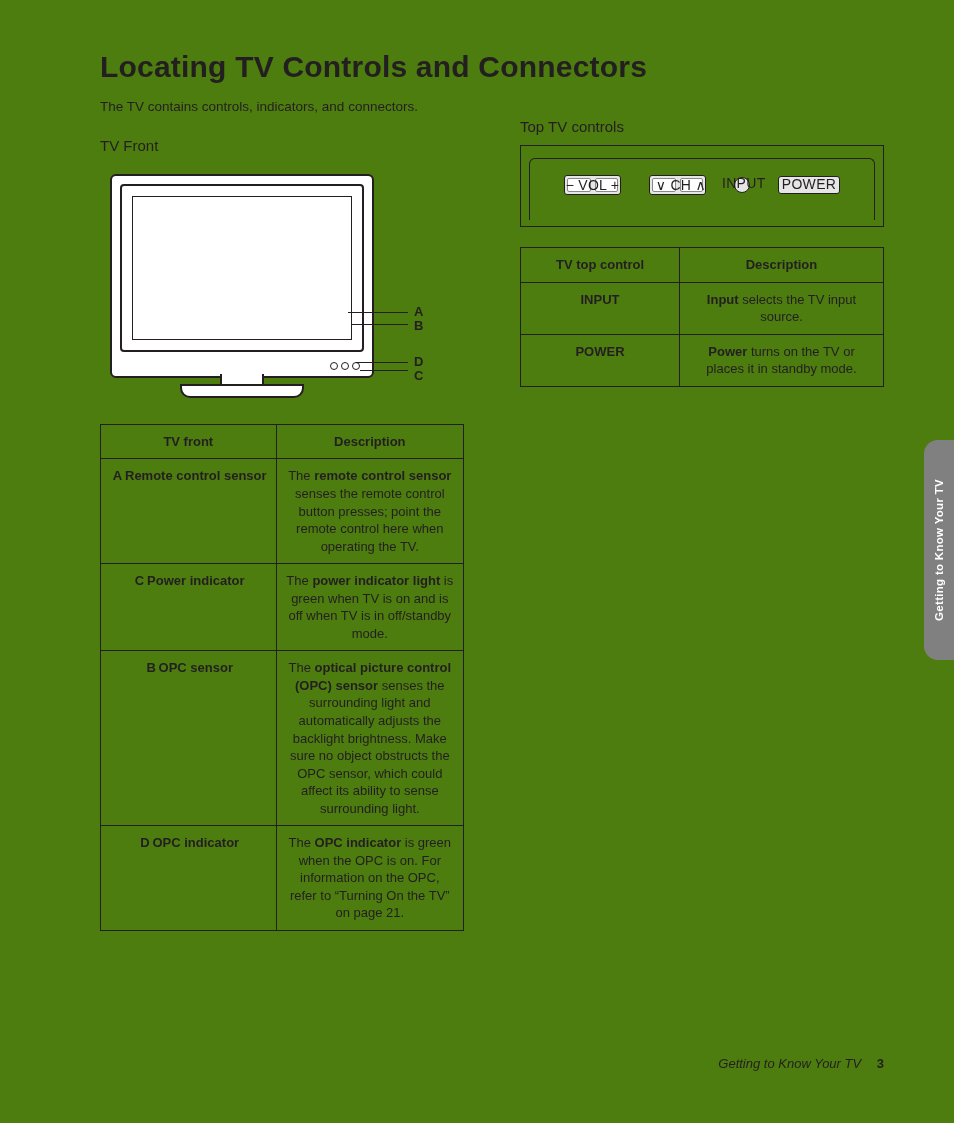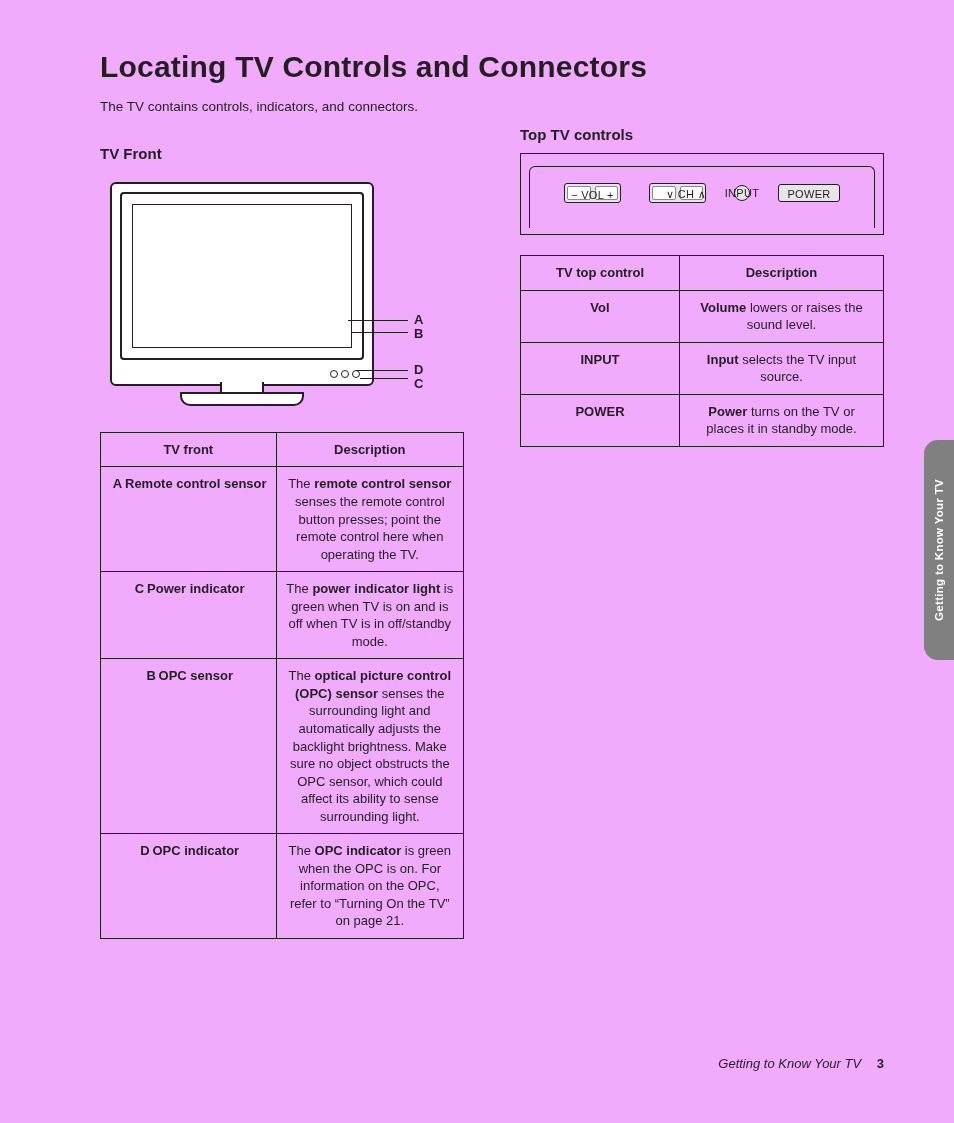--- a/index.html
+++ b/index.html
@@ -1,21 +1,21 @@
 <!DOCTYPE html>
 <html><head>
 <meta charset="utf-8">
 <style>
   html,body{margin:0;padding:0;background:#fff;}
-  .page{position:relative;width:954px;height:1123px;background:#f0abfc;font-family:"Futura","Century Gothic","Avant Garde",Helvetica,Arial,sans-serif;color:#231f20;box-sizing:border-box;padding:50px 70px 36px 100px;}
+  .page{position:relative;width:954px;height:1123px;background:#4d7c0f;font-family:"Futura","Century Gothic","Avant Garde",Helvetica,Arial,sans-serif;color:#231f20;box-sizing:border-box;padding:50px 70px 36px 100px;}
   h1{font-size:30px;font-weight:700;margin:0 0 14px 0;letter-spacing:.2px;}
   .intro p{font-size:13.5px;line-height:1.4;margin:0 0 12px 0;font-weight:400;max-width:350px;}
   .cols{display:flex;gap:56px;}
   .col{flex:1;min-width:0;}
-  h2{font-size:15px;font-weight:700;margin:28px 0 10px 0;}
+  h2{font-size:15px;font-weight:400;margin:20px 0 10px 0;}
   table.data{border-collapse:collapse;width:100%;font-size:13px;margin-top:20px;}
   table.data th,table.data td{border:1px solid #231f20;padding:8px 9px;vertical-align:top;text-align:center;line-height:1.35;}
   table.data th{font-weight:700;}
   .key{font-weight:700;white-space:nowrap;}
   .key .letter{display:inline-block;width:15px;}
   .desc b{font-weight:700;}
   
   .tvwrap{position:relative;width:360px;height:240px;}
   .tv-out{position:absolute;left:10px;top:10px;width:260px;height:200px;border:2px solid #231f20;border-radius:6px;background:#fff;}
   .tv-in{position:absolute;left:8px;top:8px;right:8px;bottom:24px;border:2px solid #231f20;border-radius:4px;background:#fff;}
@@ -26,21 +26,21 @@
   .stand-base{position:absolute;left:80px;top:220px;width:120px;height:10px;border:2px solid #231f20;border-radius:0 0 10px 10px;background:#fff;}
   .lead{position:absolute;height:1px;background:#231f20;}
   .lab{position:absolute;font-size:13px;font-weight:700;}
   
   .topwrap{border:1px solid #231f20;padding:12px 8px 6px 8px;width:100%;box-sizing:border-box;}
   .panel{border:1px solid #231f20;border-bottom:0;border-radius:6px 6px 0 0;height:62px;display:flex;align-items:center;justify-content:center;gap:28px;position:relative;padding:0 15px 10px;box-sizing:border-box;}
   .rock{width:55px;height:18px;border:1px solid #231f20;border-radius:3px;background:#e6e6e6;display:flex;}
   .rock span{flex:1;border:1px solid #888;border-radius:2px;margin:2px;background:#fff;}
   .led{width:14px;height:14px;border:1px solid #231f20;border-radius:50%;background:#e6e6e6;}
   .pbtn{width:60px;height:16px;border:1px solid #231f20;border-radius:3px;background:#e6e6e6;}
-  .clab{position:absolute;bottom:2px;font-size:11px;letter-spacing:.3px;}
+  .clab{position:absolute;bottom:2px;font-size:14px;letter-spacing:.3px;}
   
   .sidetab{position:absolute;right:0;top:440px;width:30px;height:220px;background:#808080;border-radius:14px 0 0 14px;display:flex;align-items:center;justify-content:center;}
   .sidetab span{color:#fff;font-size:11.5px;font-weight:700;writing-mode:vertical-rl;transform:rotate(180deg);letter-spacing:.3px;}
   
   .foot{position:absolute;right:70px;bottom:52px;font-size:13px;}
   .foot .sec{font-style:italic;}
   .foot .pg{font-weight:700;margin-left:12px;}
 </style>
 </head>
 <body>
@@ -137,24 +137,20 @@
         </div>
       </div>
 
       <table class="data">
         <tbody>
             <tr>
           <th style="width:140px">TV top control</th>
           <th>Description</th>
         </tr>
         <tr>
-          <td class="key">Vol</td>
-          <td class="desc"><b>Volume</b><span> lowers or raises the sound level.</span></td>
-        </tr>
-        <tr>
           <td class="key">INPUT</td>
           <td class="desc"><b>Input</b><span> selects the TV input source.</span></td>
         </tr>
         <tr>
           <td class="key">POWER</td>
           <td class="desc"><b>Power</b><span> turns on the TV or places it in standby mode.</span></td>
         </tr>
       </tbody>
         </table>
     </div>

